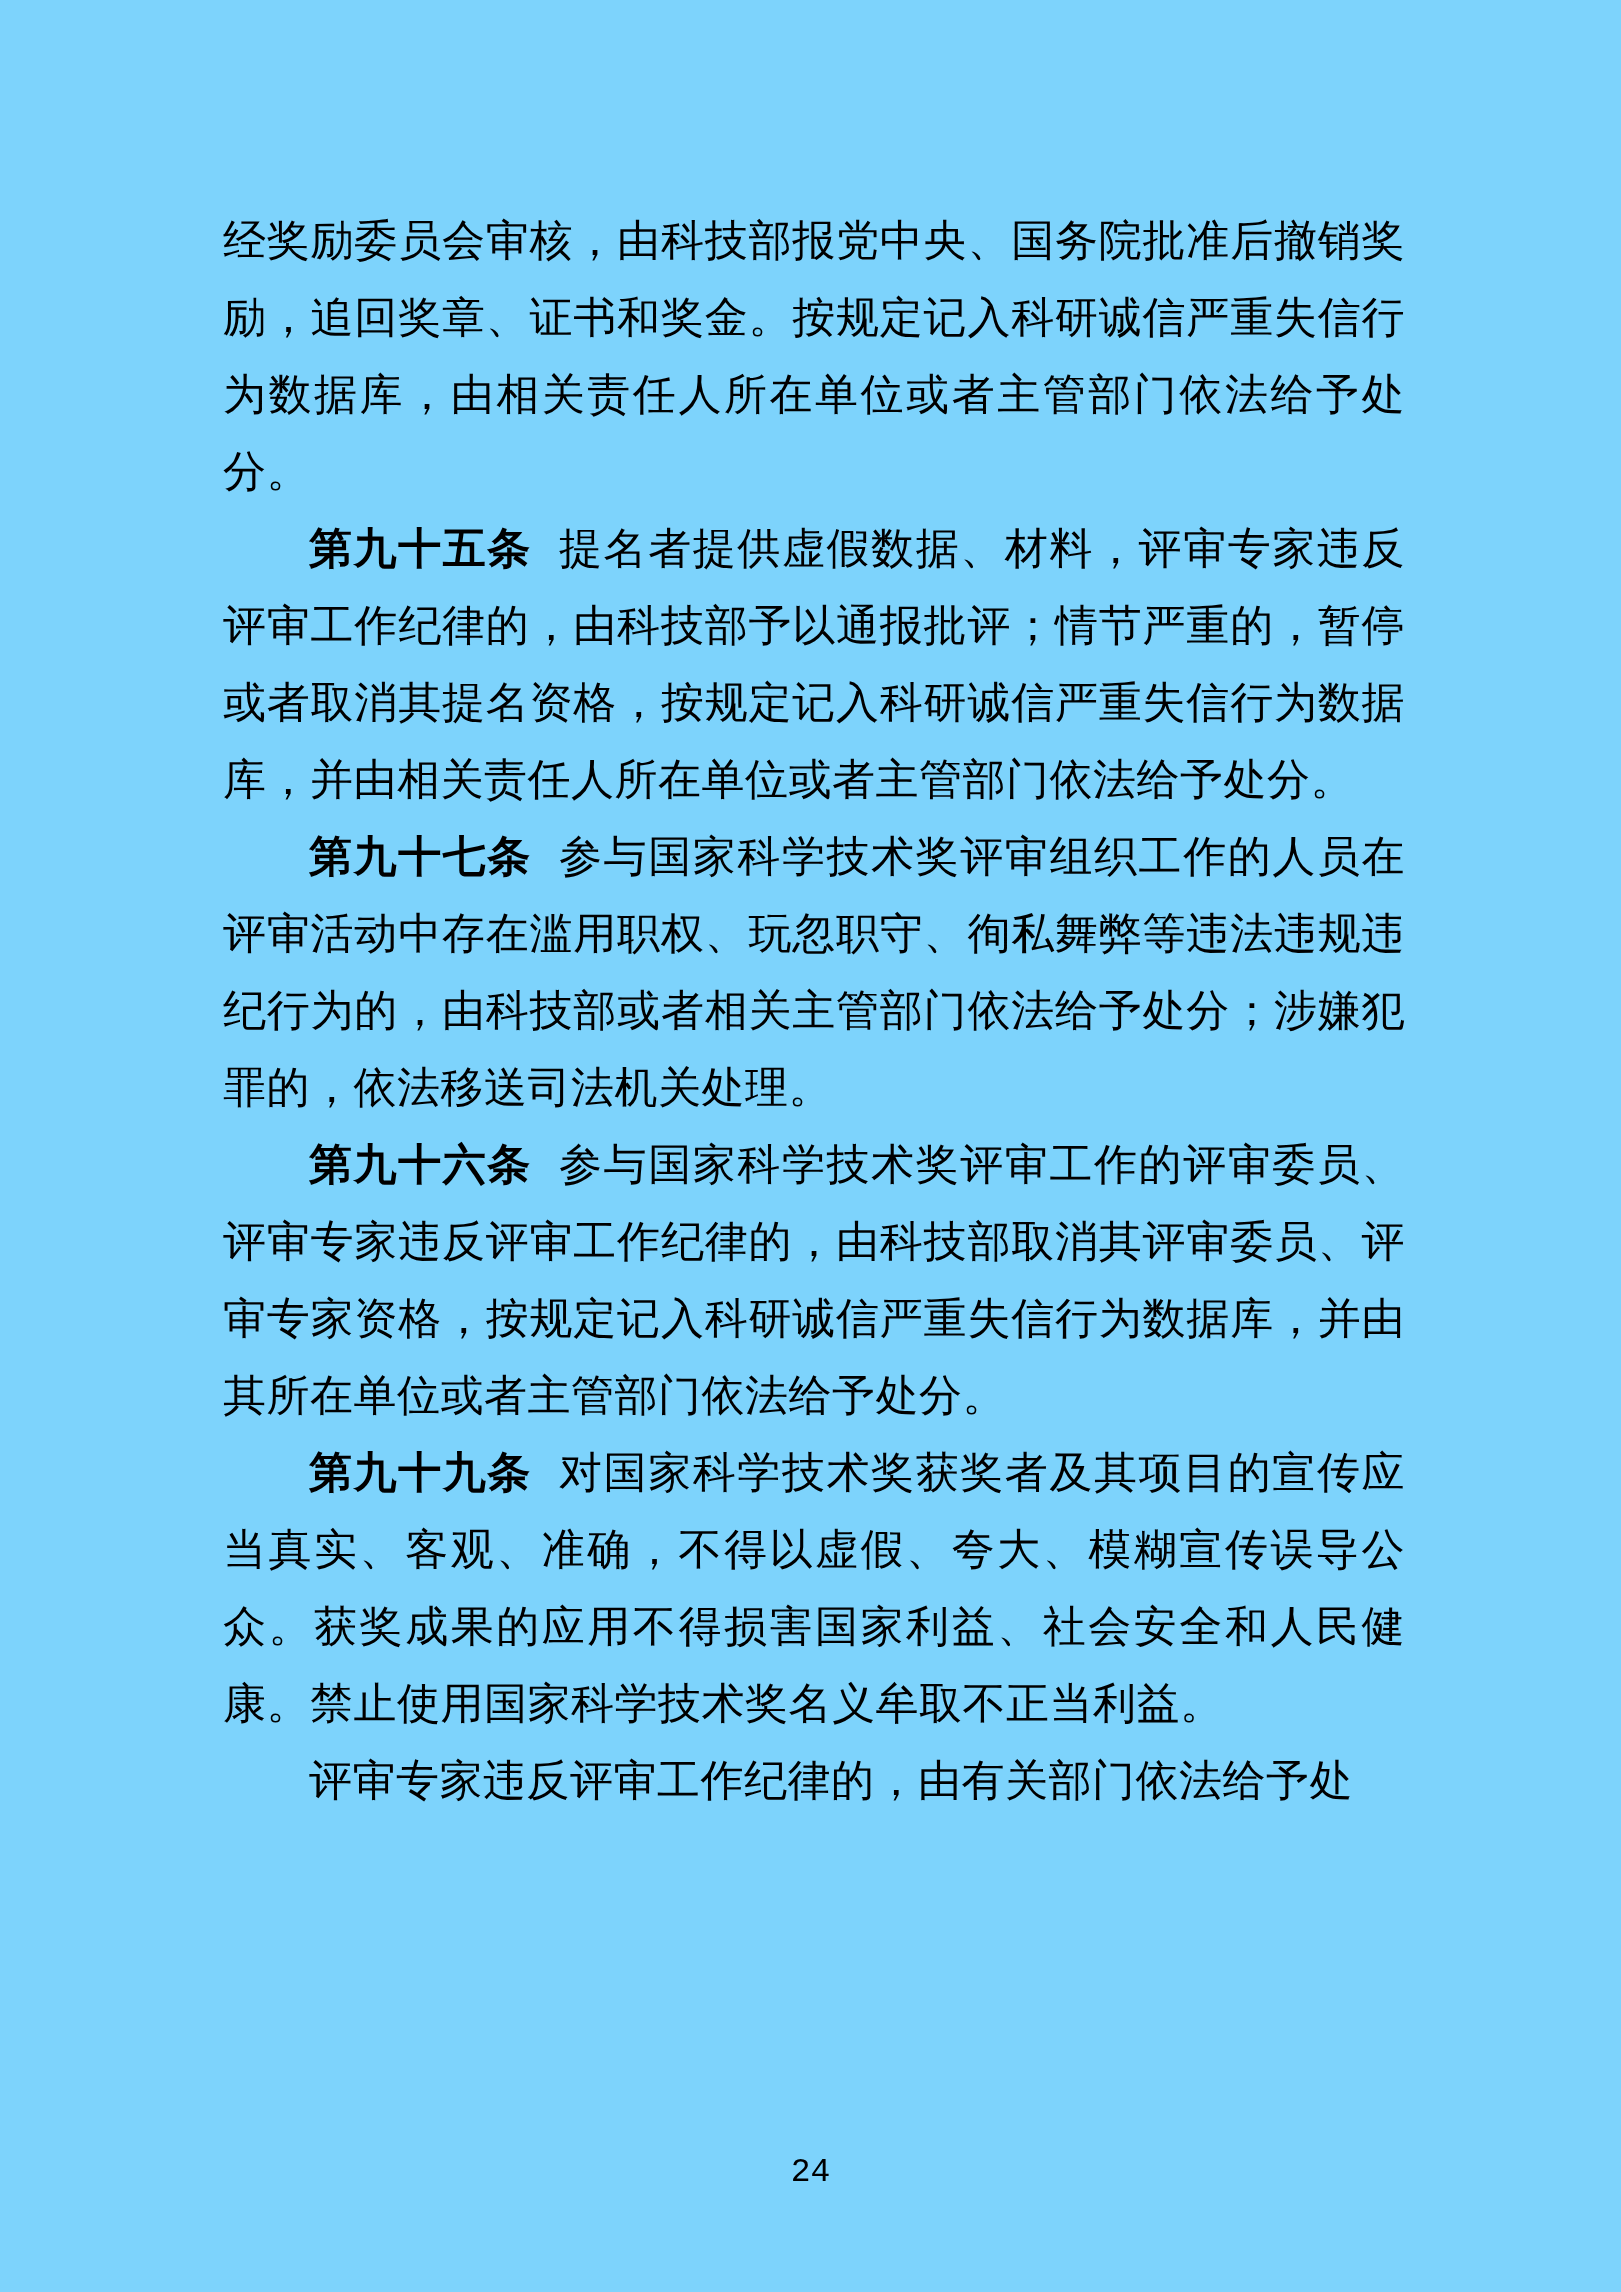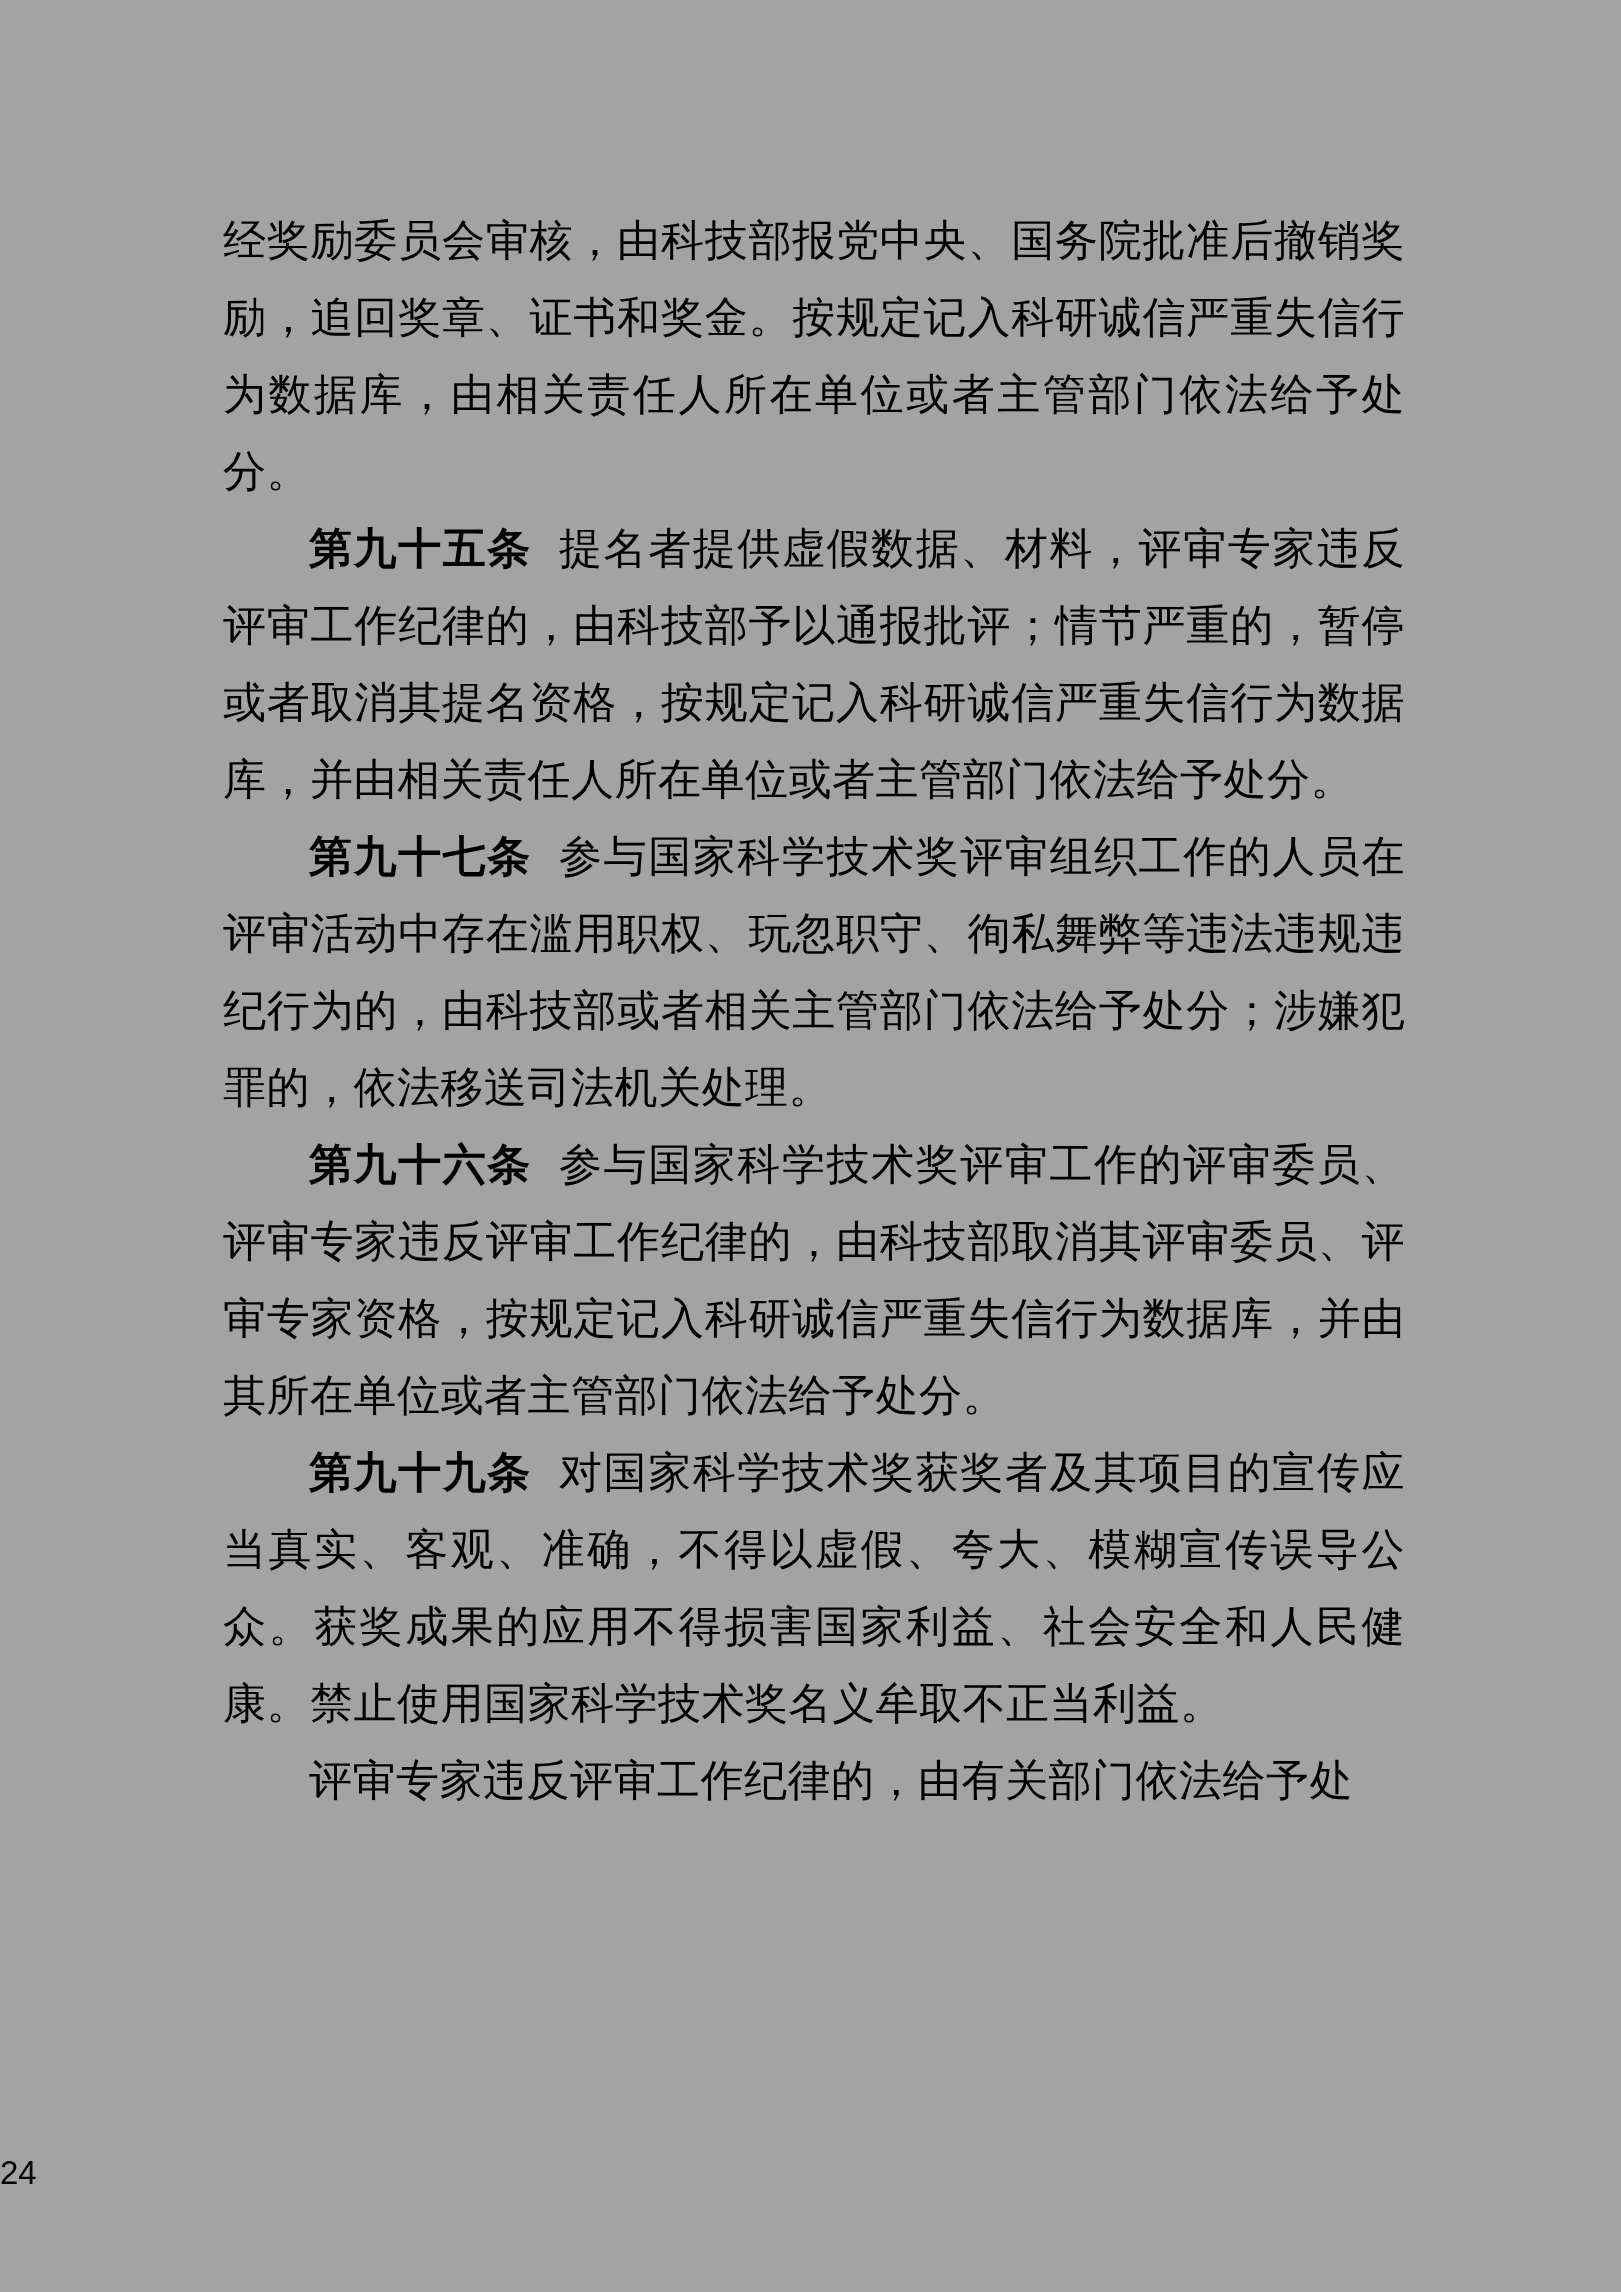--- a/index.html
+++ b/index.html
@@ -12,21 +12,21 @@
     background: #ffffff;
     position: relative;
     font-family: "Liberation Serif", "DejaVu Serif", serif;
   }
   .page {
     position: absolute;
     left: 0;
     top: 0;
     width: 1621px;
     height: 2293px;
-    background: #a3a3a3;
+    background: #7dd3fc;
     color: #000000;
     overflow: hidden;
   }
   .content {
     position: absolute;
     left: 223px;
     top: 202px;
     width: 1182px;
     font-size: 43px;
     line-height: 77px;
@@ -44,23 +44,24 @@
   }
   .article-num {
     font-weight: bold;
     margin-right: 0.63em;
   }
   .page-number {
     position: absolute;
     left: 0;
     top: 2154px;
     width: 1621px;
+    text-align: center;
     font-size: 33px;
     color: #000000;
-    font-family: Liberation Sans, sans-serif;
+    font-family: Liberation Mono, monospace;
   }
 </style>
 </head>
 <body>
 
 <div class="page">
 
   <div class="content">
 
     <p class="para continuation"><span>经奖励委员会审核，由科技部报党中央、国务院批准后撤销奖励，追回奖章、证书和奖金。按规定记入科研诚信严重失信行为数据库，由相关责任人所在单位或者主管部门依法给予处分。</span></p>

